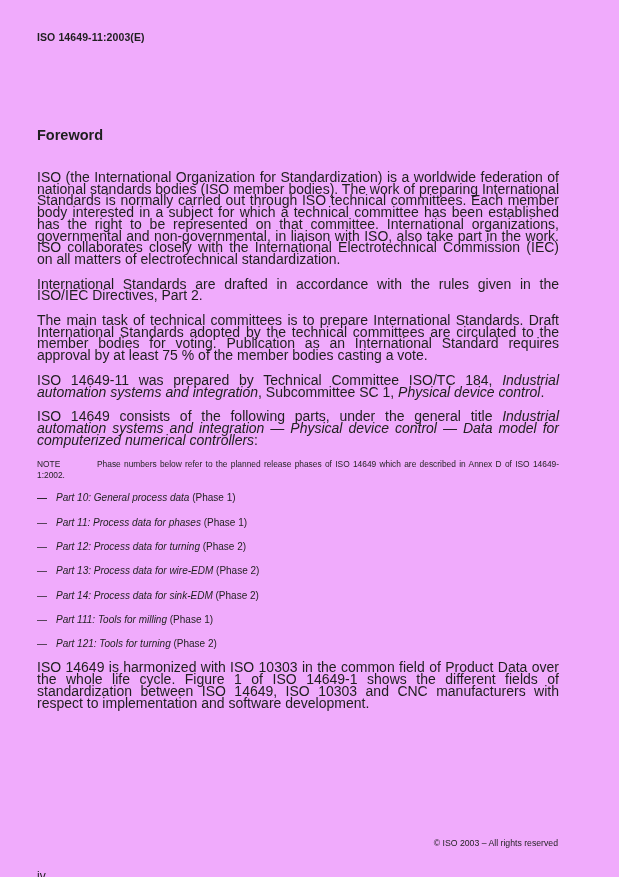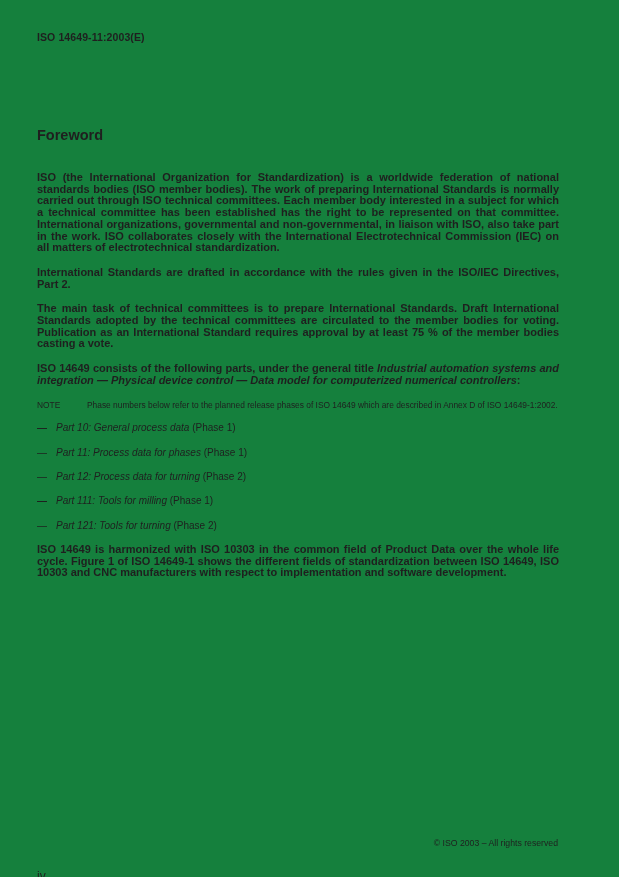--- a/index.html
+++ b/index.html
@@ -4,21 +4,21 @@
 <style>
   html, body {
     margin: 0;
     padding: 0;
     background: #ffffff;
   }
   .page {
     position: relative;
     width: 619px;
     height: 877px;
-    background: #15803d;
+    background: #f0abfc;
     font-family: "Liberation Sans", sans-serif;
     color: #1f1f1f;
     overflow: hidden;
   }
   .running-header {
     position: absolute;
     top: 31px;
     left: 37px;
     font-size: 10.5px;
     font-weight: bold;
@@ -31,34 +31,33 @@
     width: 522px;
   }
   .fw-title {
     margin: 0 0 28px 0;
     font-size: 14.5px;
     line-height: 17px;
     font-weight: bold;
   }
   p.body-para {
     margin: 0 0 13px 0;
-    font-size: 11px;
+    font-size: 14px;
     line-height: 11.7px;
     text-align: justify;
-    font-weight: bold;
   }
   p.note-para {
     margin: 1px 0 11px 0;
     font-size: 8.4px;
     line-height: 10.2px;
     text-align: justify;
   }
   .note-label {
     display: inline-block;
-    width: 50px;
+    width: 60px;
   }
   ul.parts-list {
     list-style: none;
     margin: 0 0 5px 0;
     padding: 0;
   }
   ul.parts-list li {
     position: relative;
     padding-left: 19px;
     margin: 0 0 12.6px 0;
@@ -99,32 +98,33 @@
 
     <h1 class="fw-title">Foreword</h1>
 
     <p class="body-para"><span>ISO (the International Organization for Standardization) is a worldwide federation of national standards bodies (ISO member bodies). The work of preparing International Standards is normally carried out through ISO technical committees. Each member body interested in a subject for which a technical committee has been established has the right to be represented on that committee. International organizations, governmental and non-governmental, in liaison with ISO, also take part in the work. ISO collaborates closely with the International Electrotechnical Commission (IEC) on all matters of electrotechnical standardization.</span></p>
 
     <p class="body-para"><span>International Standards are drafted in accordance with the rules given in the ISO/IEC Directives, Part 2.</span></p>
 
     <p class="body-para"><span>The main task of technical committees is to prepare International Standards. Draft International Standards adopted by the technical committees are circulated to the member bodies for voting. Publication as an International Standard requires approval by at least 75 % of the member bodies casting a vote.</span></p>
 
 
+    <p class="body-para"><span>ISO 14649-11 was prepared by Technical Committee ISO/TC 184, </span><span class="it">Industrial automation systems and integration</span><span>, Subcommittee SC 1, </span><span class="it">Physical device control</span><span>.</span></p>
 
     <p class="body-para"><span>ISO 14649 consists of the following parts, under the general title </span><span class="it">Industrial automation systems and integration — Physical device control — Data model for computerized numerical controllers</span><span>:</span></p>
 
     <p class="note-para"><span class="note-label">NOTE</span><span>Phase numbers below refer to the planned release phases of ISO 14649 which are described in Annex D of ISO 14649-1:2002.</span></p>
 
     <ul class="parts-list">
       <li><span class="dash">—</span></li>
       <li><span class="dash">—</span><span><span class="it">Part 10: General process data</span><span> (Phase 1)</span></span></li>
       <li><span class="dash">—</span><span><span class="it">Part 11: Process data for phases</span><span> (Phase 1)</span></span></li>
       <li><span class="dash">—</span><span><span class="it">Part 12: Process data for turning</span><span> (Phase 2)</span></span></li>
-      <li><span class="dash">—</span></li>
-      <li><span class="dash">—</span></li>
+      <li><span class="dash">—</span><span><span class="it">Part 13: Process data for wire-EDM</span><span> (Phase 2)</span></span></li>
+      <li><span class="dash">—</span><span><span class="it">Part 14: Process data for sink-EDM</span><span> (Phase 2)</span></span></li>
       <li><span class="dash">—</span><span><span class="it">Part 111: Tools for milling</span><span> (Phase 1)</span></span></li>
       <li><span class="dash">—</span><span><span class="it">Part 121: Tools for turning</span><span> (Phase 2)</span></span></li>
     </ul>
 
 
     <p class="body-para"><span>ISO 14649 is harmonized with ISO 10303 in the common field of Product Data over the whole life cycle. Figure 1 of ISO 14649-1 shows the different fields of standardization between ISO 14649, ISO 10303 and CNC manufacturers with respect to implementation and software development.</span></p>
 
   </div>
 
   <div class="footer-left">iv</div>

